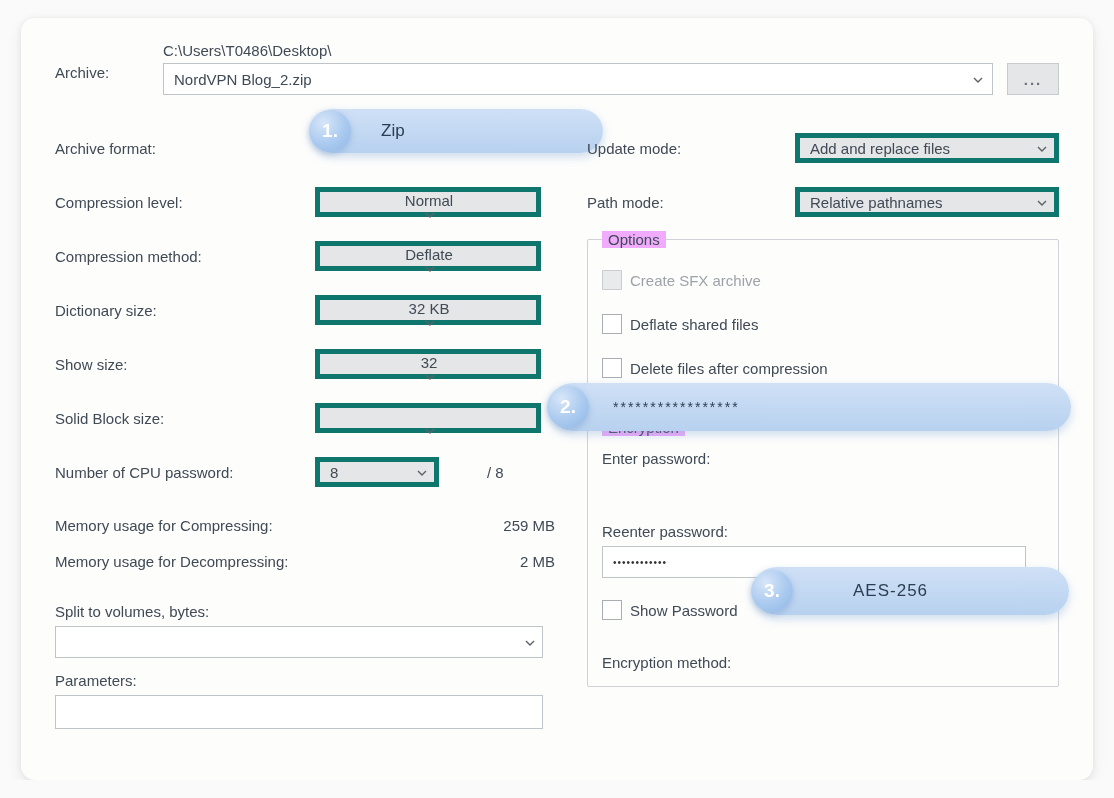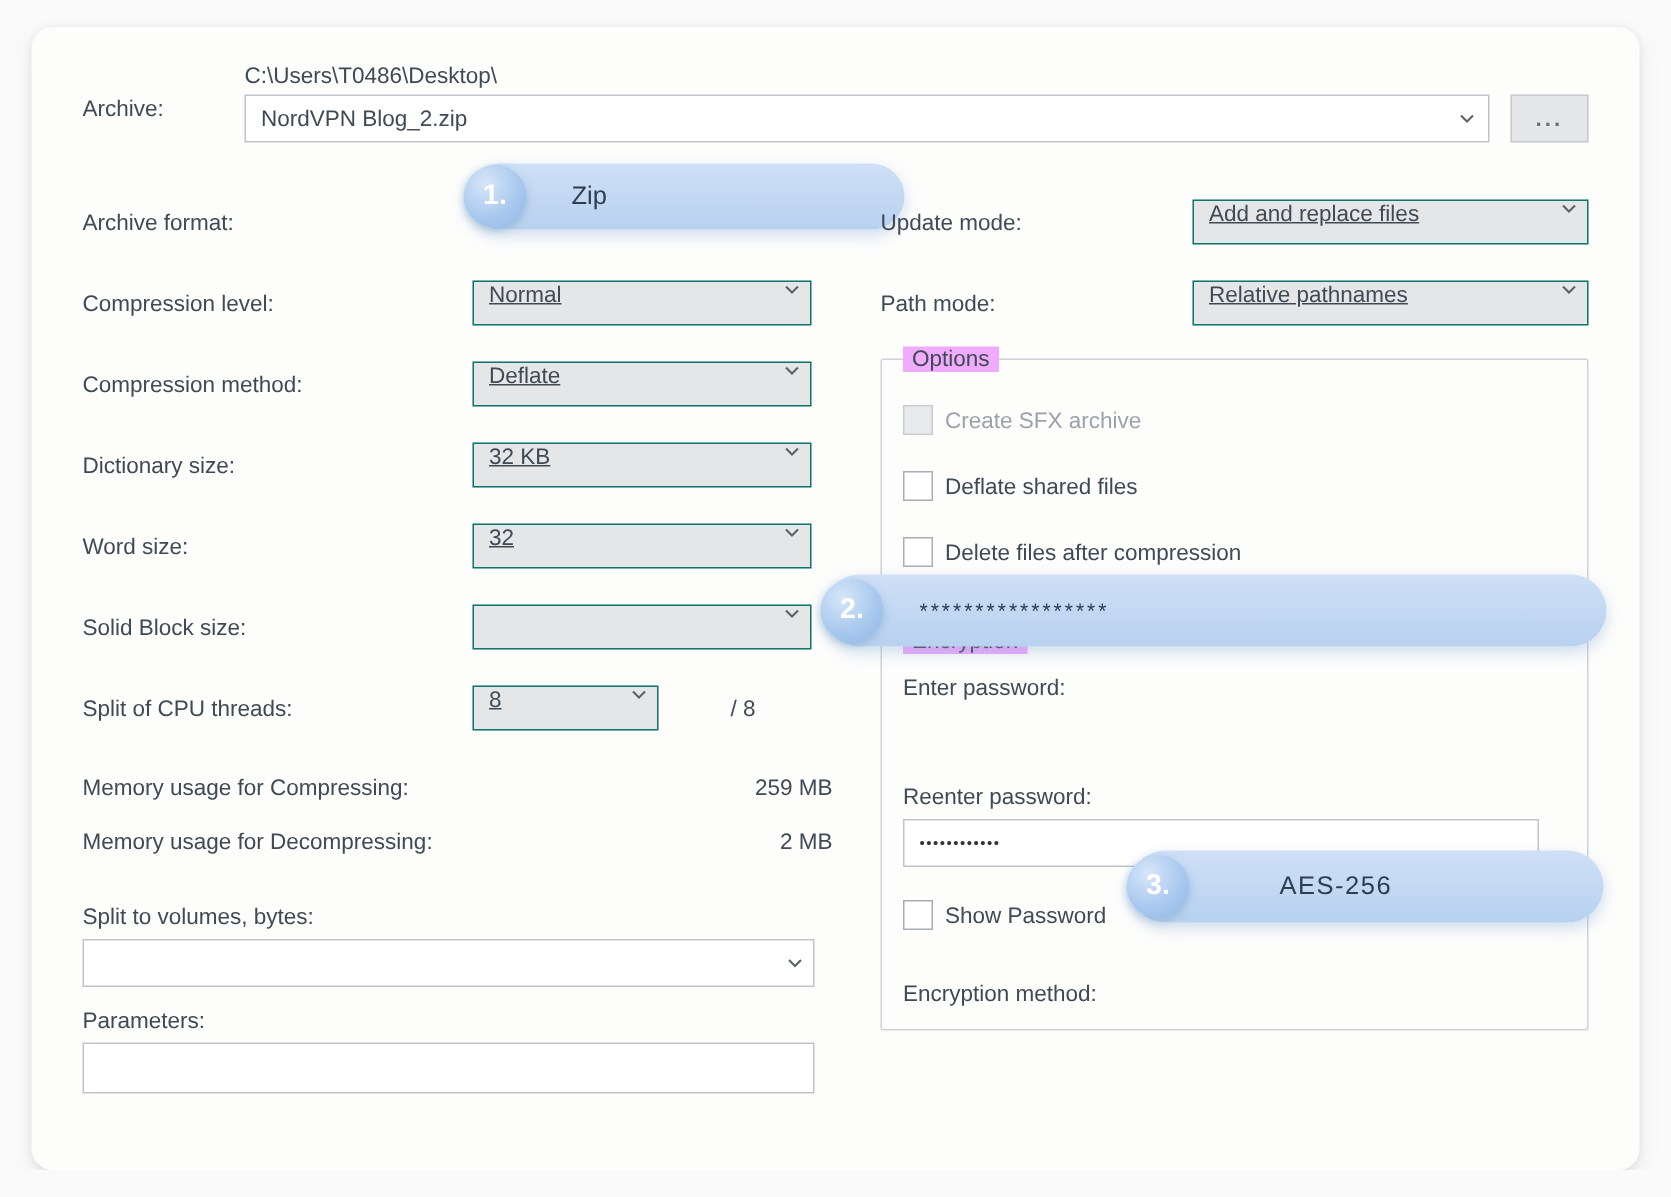--- a/index.html
+++ b/index.html
@@ -48,27 +48,26 @@
   }
 
   .cols { display:flex; margin-top: 26px; gap: 32px; position: relative; }
   .left-col  { width: 500px; position: relative; }
   .right-col { flex: 1; position: relative; }
 
   .row   { display:flex; align-items:center; height: 54px; }
   .lbl   { width: 260px; }
   .combo {
     height: 30px;
-    border: 1px solid #0f766e;
+    border: 5px solid #0f766e;
     background: #e5e6e8;
-    display:flex; align-items:flex-start; justify-content:space-between;
+    display:flex; align-items:center; justify-content:space-between;
     padding: 0 8px 0 10px;
-    text-decoration: underline;
-  }
-  .combo.wide   { width: 226px; }
+  }
+  .combo.wide   { width: 226px; flex-direction: column; }
   .combo.narrow { width: 124px; }
   .combo.empty  { color: transparent; }
   .combo.right-col-combo { width: 264px; }
   .chev {
     width:10px;height:10px;
     transform:translateY(-2px);
   }
   .chev svg { width:12px;height:12px; stroke:#5c6168; stroke-width:1.4; fill:none; }
 
   .threads-suffix { margin-left: 48px; color:#3f4a55; }
@@ -206,41 +205,41 @@
         <div class="lbl">Dictionary size:</div>
         <div class="combo wide">
           <span>32 KB</span>
           <span class="chev"><svg viewBox="0 0 12 12">
                 <path d="M2 4 L6 8 L10 4"></path>
               </svg></span>
         </div>
       </div>
 
       <div class="row">
-        <div class="lbl">Word size:</div>
+        <div class="lbl">Show size:</div>
         <div class="combo wide">
           <span>32</span>
           <span class="chev"><svg viewBox="0 0 12 12">
                 <path d="M2 4 L6 8 L10 4"></path>
               </svg></span>
         </div>
       </div>
 
       <div class="row">
         <div class="lbl">Solid Block size:</div>
         <div class="combo wide empty">
           <span>&nbsp;</span>
           <span class="chev"><svg viewBox="0 0 12 12">
                 <path d="M2 4 L6 8 L10 4"></path>
               </svg></span>
         </div>
       </div>
 
       <div class="row">
-        <div class="lbl">Split of CPU threads:</div>
+        <div class="lbl">Number of CPU password:</div>
         <div class="combo narrow">
           <span>8</span>
           <span class="chev"><svg viewBox="0 0 12 12">
                 <path d="M2 4 L6 8 L10 4"></path>
               </svg></span>
         </div>
         <div class="threads-suffix">/ 8</div>
       </div>
 
       <div style="height:18px"></div>

